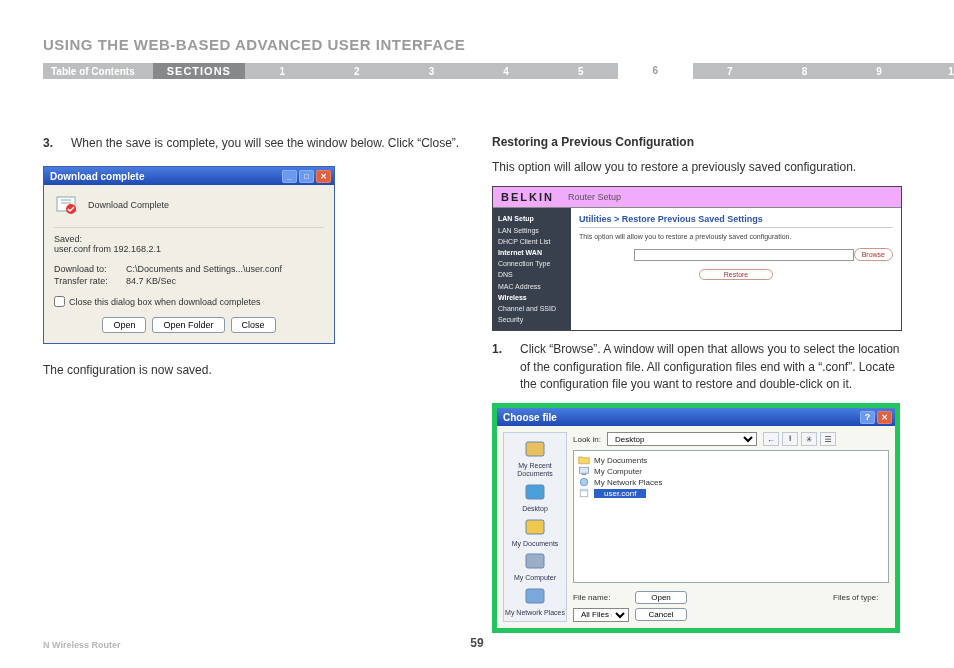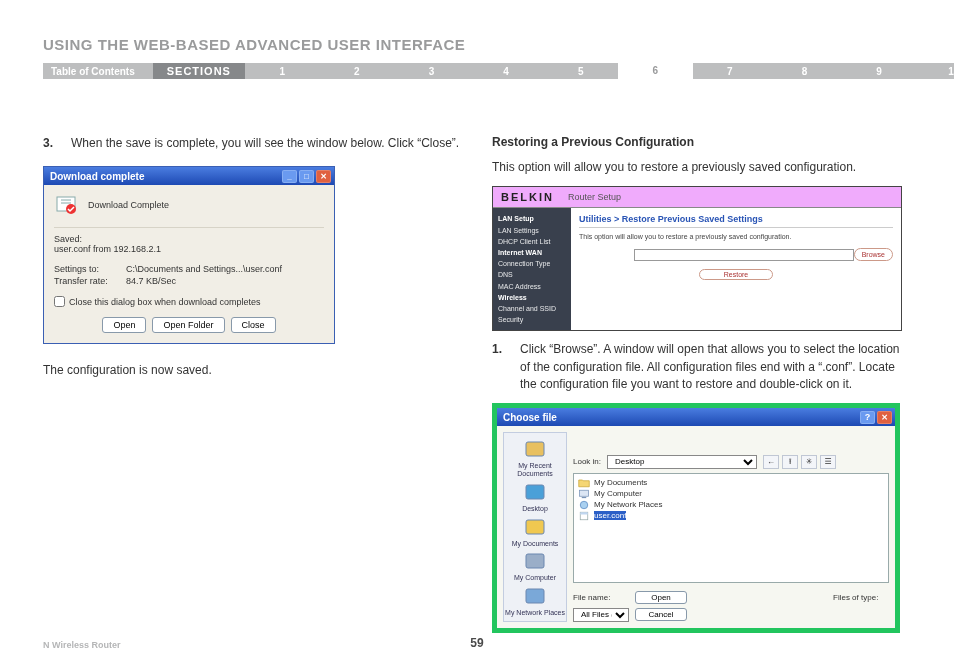--- a/index.html
+++ b/index.html
@@ -101,34 +101,34 @@
   .router-restore { border: 1px solid #c98; background: #fff; font-size: 7px; padding: 1px 24px; cursor:pointer; color:#a33; border-radius:9px; }
 
   
   .dlg-file {
     width: 408px; border: 5px solid #22c55e; background: #f6f7f1;
     font-size: 8px; margin-top: 8px;
   }
   .dlg-file .dlg-titlebar { justify-content: space-between; }
   .help-btn { width: 15px; height: 13px; background:#6a9af0; border:1px solid #fff3;
     border-radius:2px; display:flex; align-items:center; justify-content:center; color:#fff; font-size:9px; margin-right:2px;}
-  .cf-body { display: flex; padding: 6px; gap: 6px; align-items: flex-end; }
+  .cf-body { display: flex; padding: 6px; gap: 6px; }
   .cf-side { width: 64px; background: #eef1f6; border: 1px solid #c3cde0;
     display: flex; flex-direction: column; align-items: center; padding: 4px 0; gap: 2px; }
   .cf-side-item { display:flex; flex-direction:column; align-items:center; gap:1px; font-size:7px; color:#335; text-align:center; line-height:1.1; }
   .cf-side-ic { width: 26px; height: 24px; display:flex; align-items:center; justify-content:center; }
   .cf-main { flex: 1; display: flex; flex-direction: column; }
   .cf-lookin { display:flex; align-items:center; gap:6px; margin-bottom:4px; }
   .cf-lookin select { font-size: 8px; width: 150px; height: 14px; }
   .cf-tb { display:flex; gap:3px; }
   .cf-tb-btn { width: 16px; height: 14px; border: 1px solid #c0c7d4; background:#f3f5f9; display:flex; align-items:center; justify-content:center; font-size:8px; }
   .cf-list { border: 1px solid #9aa; background: #fff; flex: 1; min-height: 110px; padding: 4px; }
   .cf-item { display:flex; align-items:center; gap:4px; margin-bottom:1px; }
   .cf-item-ic { width:12px; height:10px; }
-  .cf-item.sel span.txt { background:#2b5fc7; color:#fff; padding: 0 0; }
+  .cf-item.sel span.txt { background:#2b5fc7; color:#fff; padding: 0 10px; }
   .cf-bottom { margin-top: 8px; display:grid; grid-template-columns: 56px 1fr 56px; gap:4px 6px; align-items:center; }
   .cf-bottom label { font-size: 8px; }
   .cf-sel { font-size: 8px; width: 100%; height: 14px; border:1px solid #888; background:#fff; padding-left:3px; }
   .cf-btn { border: 1px solid #89a; background: #fff; border-radius: 3px; font-size: 8px; padding: 1px 0; width: 52px; cursor:pointer; text-align:center; }
 
   .footer-left { position:absolute; left:43px; bottom:18px; font-size:9px; color:#b5b6b7; font-weight:bold;text-align:center; }
   .footer-pg   { position:absolute; left:0; right:0; bottom:18px; text-align:center; font-size:12px; font-weight:bold; color:#4a4a4a; }
 </style>
 </head>
 <body>
@@ -178,21 +178,21 @@
             </svg>
         </div>
         <span>Download Complete</span>
       </div>
       <hr class="dlg-sep">
       <div>Saved:</div>
       <div>user.conf from 192.168.2.1</div>
       <div style="height:8px"></div>
       <div id="dl-rows">
           <div class="dl-info-row">
-            <span class="dl-label">Settings to:</span>
+            <span class="dl-label">Download to:</span>
             <span class="dl-value">C:\Documents and Settings...\user.conf</span>
           </div>
           <div class="dl-info-row">
             <span class="dl-label">Transfer rate:</span>
             <span class="dl-value">84.7 KB/Sec</span>
           </div>
         </div>
       <div class="dl-chk">
         <input type="checkbox" style="">
         <span>Close this dialog box when download completes</span>

